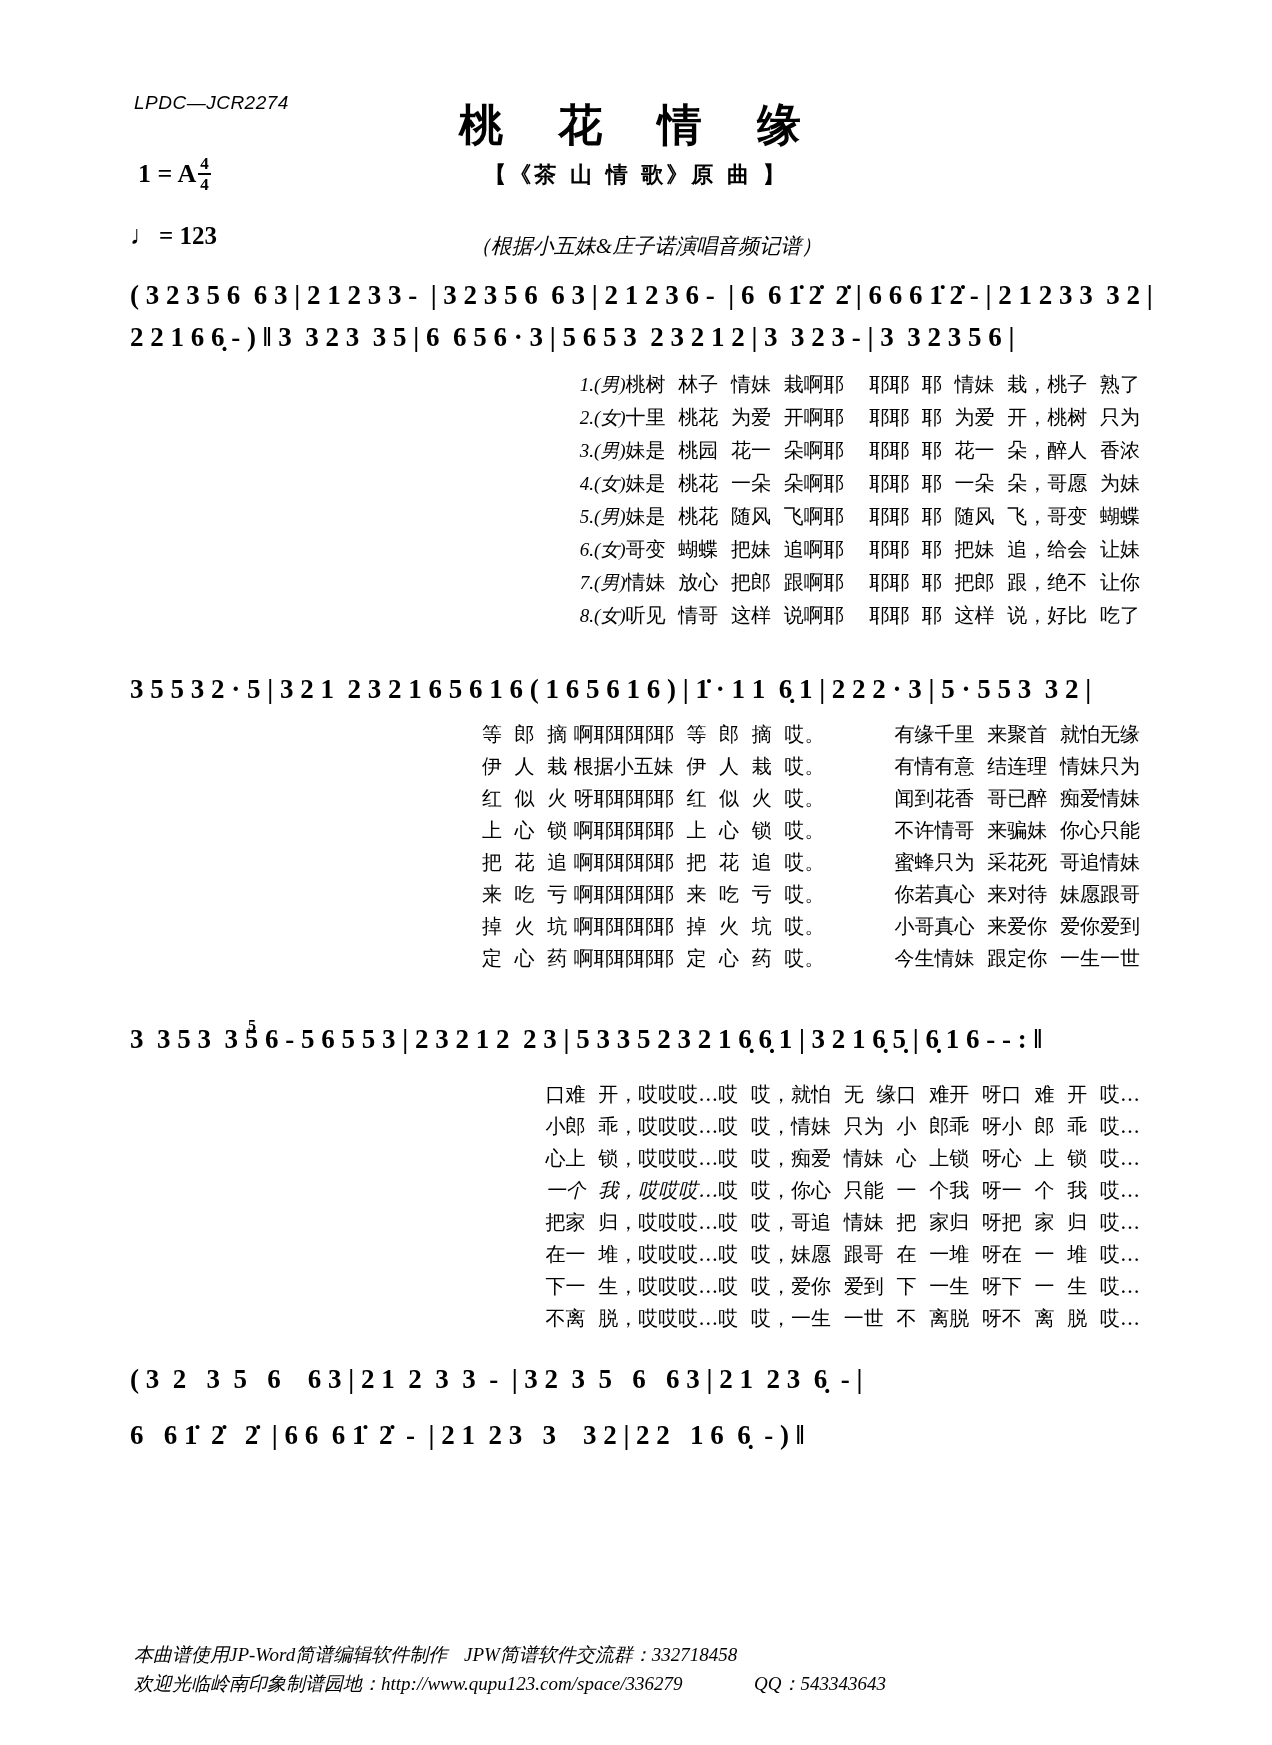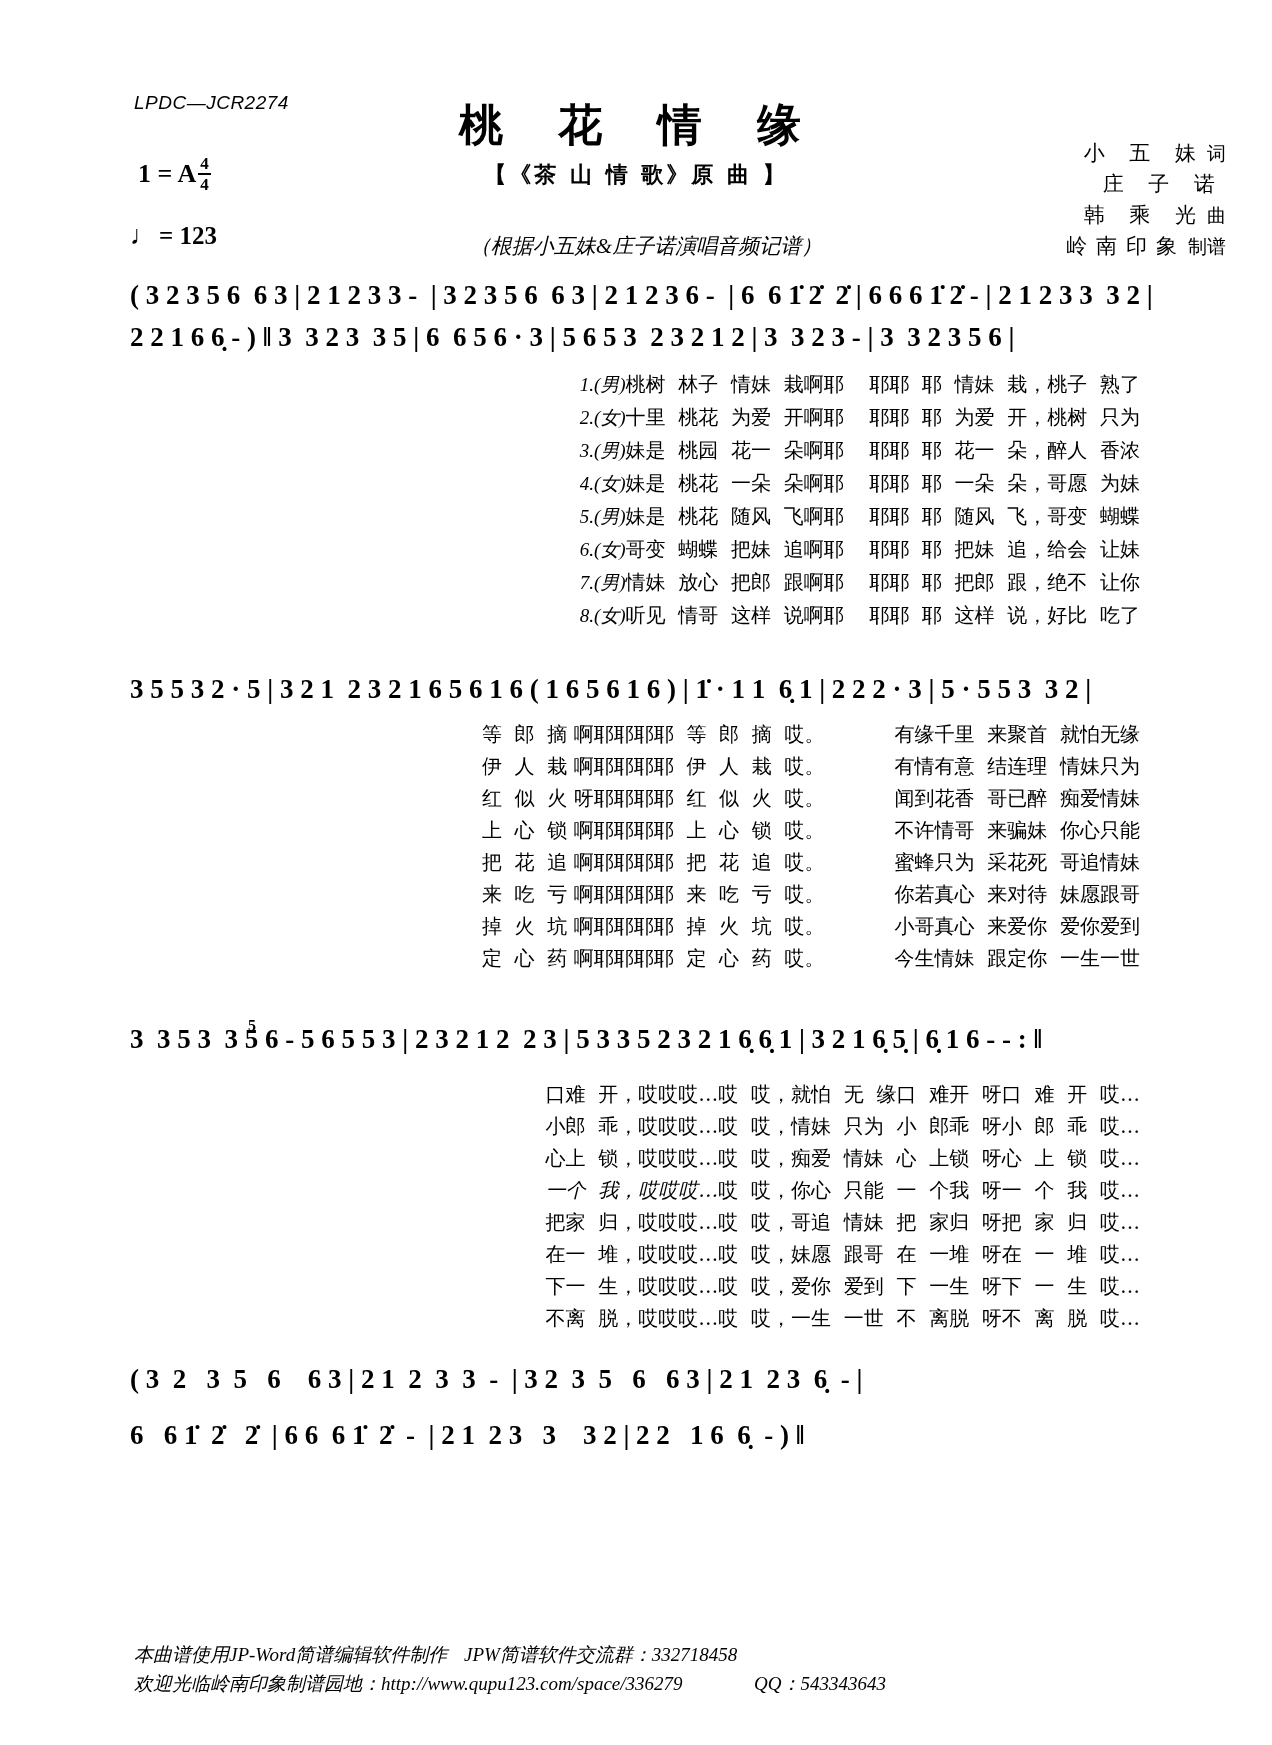--- a/index.html
+++ b/index.html
@@ -120,26 +120,20 @@
       <span class="num">4</span>
       <span class="den">4</span>
     </span>
   </div>
 
   <div class="tempo">
     <span class="qnote">♩</span>
     <span>= 123</span>
   </div>
 
-  <div class="credits">
-    <div><span class="sp">小 五 妹</span><span class="role">词</span></div>
-    <div><span class="sp">庄 子 诺</span><span class="role"></span></div>
-    <div><span class="sp">韩 乘 光</span><span class="role">曲</span></div>
-    <div><span class="sp">岭南印象</span><span class="role">制谱</span></div>
-  </div>
 
   <div class="system" style="top:278px;">
     <div class="notes-row">( 3 2 3 5 6  6 3 | 2 1 2 3 3 -  | 3 2 3 5 6  6 3 | 2 1 2 3 6 -  | 6  6 1̇ 2̇  2̇ | 6 6 6 1̇ 2̇ - | 2 1 2 3 3  3 2 |</div>
     <div class="notes-row" style="margin-top:8px;">2 2 1 6 6̣ - ) ‖ 3  3 2 3  3 5 | 6  6 5 6 · 3 | 5 6 5 3  2 3 2 1 2 | 3  3 2 3 - | 3  3 2 3 5 6 |</div>
 
     <div class="lyr-block" style="margin-top:14px; margin-left:58px;">
       <div class="lyr-row"><span class="pfx">1.</span><span class="pfx">(男)</span><span>桃树  林子  情妹  栽啊耶    耶耶  耶  情妹  栽，桃子  熟了</span></div>
       <div class="lyr-row"><span class="pfx">2.</span><span class="pfx">(女)</span><span>十里  桃花  为爱  开啊耶    耶耶  耶  为爱  开，桃树  只为</span></div>
       <div class="lyr-row"><span class="pfx">3.</span><span class="pfx">(男)</span><span>妹是  桃园  花一  朵啊耶    耶耶  耶  花一  朵，醉人  香浓</span></div>
       <div class="lyr-row"><span class="pfx">4.</span><span class="pfx">(女)</span><span>妹是  桃花  一朵  朵啊耶    耶耶  耶  一朵  朵，哥愿  为妹</span></div>
@@ -147,21 +141,21 @@
       <div class="lyr-row"><span class="pfx">6.</span><span class="pfx">(女)</span><span>哥变  蝴蝶  把妹  追啊耶    耶耶  耶  把妹  追，给会  让妹</span></div>
       <div class="lyr-row"><span class="pfx">7.</span><span class="pfx">(男)</span><span>情妹  放心  把郎  跟啊耶    耶耶  耶  把郎  跟，绝不  让你</span></div>
       <div class="lyr-row"><span class="pfx">8.</span><span class="pfx">(女)</span><span>听见  情哥  这样  说啊耶    耶耶  耶  这样  说，好比  吃了</span></div>
     </div>
   </div>
 
   <div class="system" style="top:672px;">
     <div class="notes-row">3 5 5 3 2 · 5 | 3 2 1  2 3 2 1 6 5 6 1 6 ( 1 6 5 6 1 6 ) | 1̇ · 1 1  6̣ 1 | 2 2 2 · 3 | 5 · 5 5 3  3 2 |</div>
     <div class="lyr-block" style="margin-top:12px;">
       <div class="lyr-row"><span>等  郎  摘 啊耶耶耶耶  等  郎  摘  哎。</span><span style="display:inline-block;width:70px;"></span><span>有缘千里  来聚首  就怕无缘</span></div>
-      <div class="lyr-row"><span>伊  人  栽 啊耶耶耶耶  伊  人  栽  哎。</span><span style="display:inline-block;width:70px;"></span><span>有情有意  结连理  情妹只为</span></div>
+      <div class="lyr-row"><span>伊  人  栽 根据小五妹  伊  人  栽  哎。</span><span style="display:inline-block;width:70px;"></span><span>有情有意  结连理  情妹只为</span></div>
       <div class="lyr-row"><span>红  似  火 呀耶耶耶耶  红  似  火  哎。</span><span style="display:inline-block;width:70px;"></span><span>闻到花香  哥已醉  痴爱情妹</span></div>
       <div class="lyr-row"><span>上  心  锁 啊耶耶耶耶  上  心  锁  哎。</span><span style="display:inline-block;width:70px;"></span><span>不许情哥  来骗妹  你心只能</span></div>
       <div class="lyr-row"><span>把  花  追 啊耶耶耶耶  把  花  追  哎。</span><span style="display:inline-block;width:70px;"></span><span>蜜蜂只为  采花死  哥追情妹</span></div>
       <div class="lyr-row"><span>来  吃  亏 啊耶耶耶耶  来  吃  亏  哎。</span><span style="display:inline-block;width:70px;"></span><span>你若真心  来对待  妹愿跟哥</span></div>
       <div class="lyr-row"><span>掉  火  坑 啊耶耶耶耶  掉  火  坑  哎。</span><span style="display:inline-block;width:70px;"></span><span>小哥真心  来爱你  爱你爱到</span></div>
       <div class="lyr-row"><span>定  心  药 啊耶耶耶耶  定  心  药  哎。</span><span style="display:inline-block;width:70px;"></span><span>今生情妹  跟定你  一生一世</span></div>
     </div>
   </div>
 
   <div class="system" style="top:1022px;">

